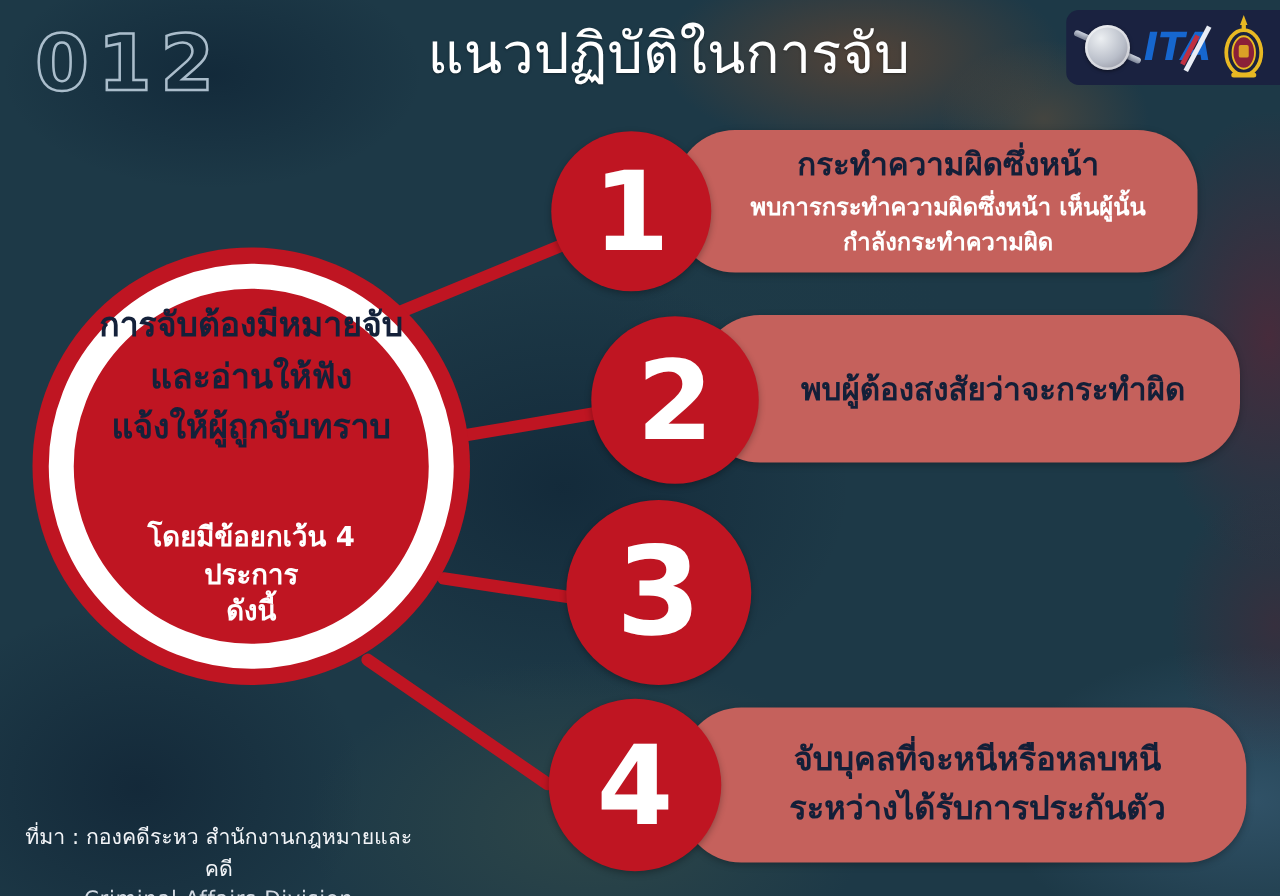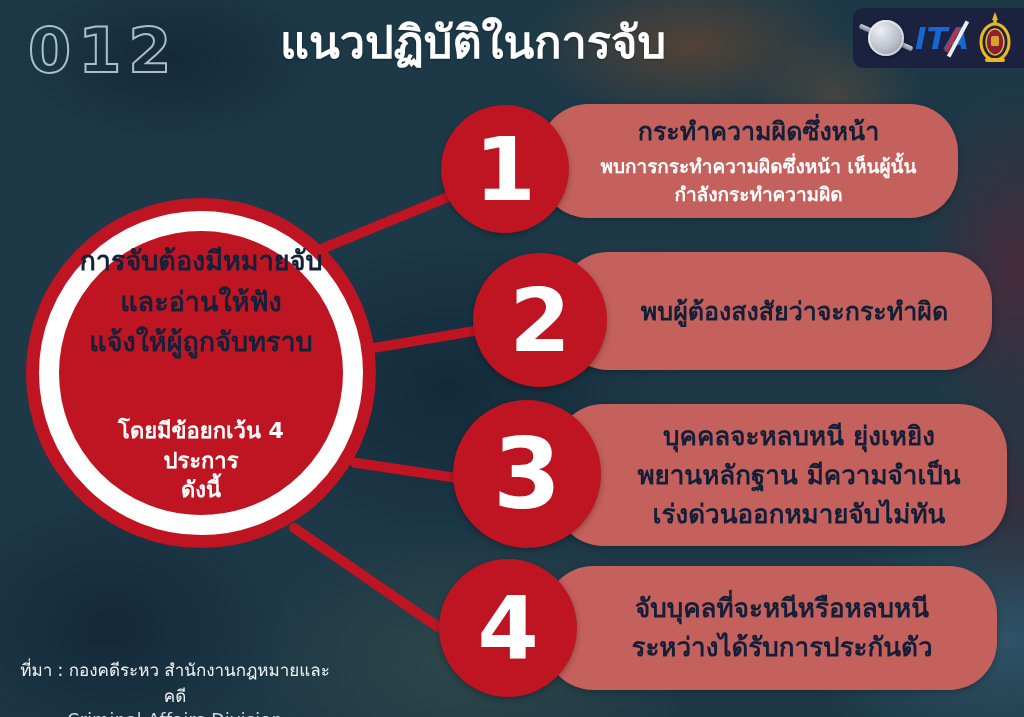--- a/index.html
+++ b/index.html
@@ -23,21 +23,21 @@
   }
 
   
   .badge {
     position:absolute; left:28px; top:14px;
     font-size:62px; font-weight:800; letter-spacing:7px;
     color:transparent; -webkit-text-stroke:2px rgba(196,214,228,0.85);
   }
   .title {
     position:absolute; left:280px; top:6px; width:510px;
-    color:#ffffff; font-size:45px; font-weight:700;
+    text-align:center; color:#ffffff; font-size:45px; font-weight:400;
     text-shadow:0 1px 2px rgba(0,0,0,0.35);
   }
 
   
   .logo-band {
     position:absolute; left:853px; top:8px; width:171px; height:60px;
     background:#1a2240; border-radius:10px 0 0 10px;
     display:flex; align-items:center; gap:6px; padding:0 6px 0 10px;
   }
   .seal { position:relative; width:46px; height:46px; flex:0 0 auto; }
@@ -170,29 +170,20 @@
 
   <div class="pill" style="left:560px; top:252px; width:432px; height:118px;">
     <div class="pill-inner" style="left:53px; right:16px;">
       <div class="item-heading">พบผู้ต้องสงสัยว่าจะกระทำผิด</div>
     </div>
   </div>
   <div class="num-circle" style="left:473px; top:253px; width:134px; height:134px; font-size:88px;">
     <span>2</span>
   </div>
 
-  <div class="pill" style="left:555px; top:404px; width:452px; height:142px;">
-    <div class="pill-inner" style="left:52px; right:16px;">
-      <div class="item-big">
-        <div>บุคคลจะหลบหนี ยุ่งเหยิง</div>
-        <div>พยานหลักฐาน มีความจำเป็น</div>
-        <div>เร่งด่วนออกหมายจับไม่ทัน</div>
-      </div>
-    </div>
-  </div>
   <div class="num-circle" style="left:453px; top:400px; width:148px; height:148px; font-size:98px;">
     <span>3</span>
   </div>
 
   <div class="pill" style="left:545px; top:566px; width:452px; height:124px;">
     <div class="pill-inner" style="left:38px; right:16px;">
       <div class="item-big">
         <div>จับบุคลที่จะหนีหรือหลบหนี</div>
         <div>ระหว่างได้รับการประกันตัว</div>
       </div>

